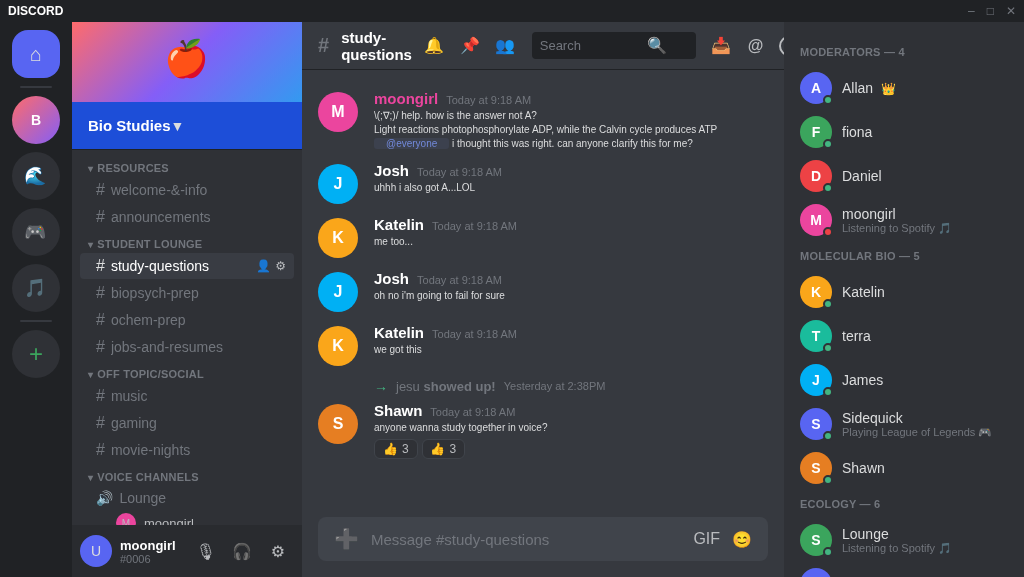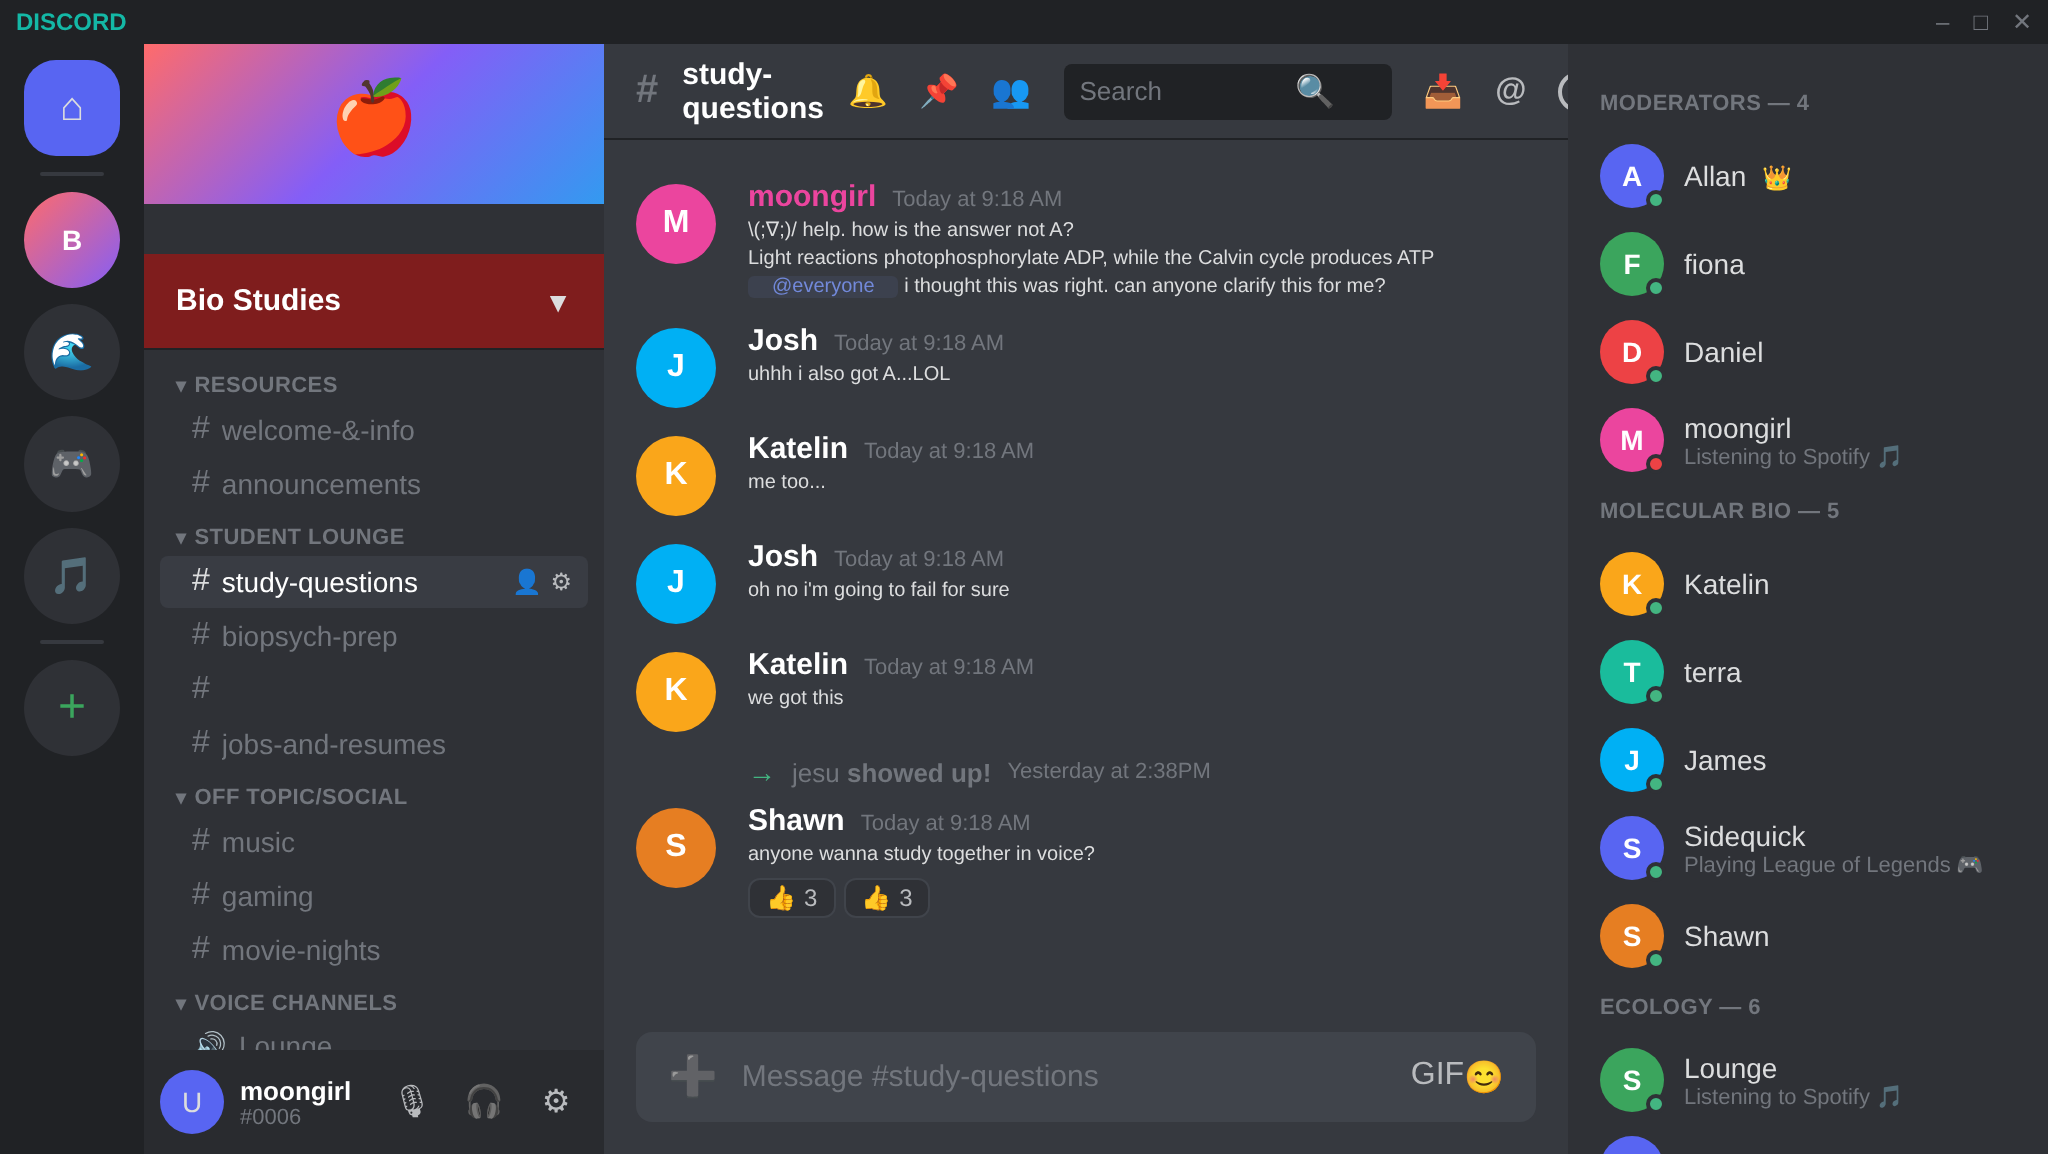--- a/index.html
+++ b/index.html
@@ -12,21 +12,21 @@
 
     
     .server-list { width: 72px; background: #202225; display: flex; flex-direction: column; align-items: center; padding: 8px 0; gap: 8px; flex-shrink: 0; overflow-y: auto; }
     .server-icon { width: 48px; height: 48px; border-radius: 50%; background: #36393f; display: flex; align-items: center; justify-content: center; cursor: pointer; font-size: 18px; color: #dcddde; transition: border-radius 0.2s; flex-shrink: 0; }
     .server-icon:hover, .server-icon.active { border-radius: 16px; }
     .server-icon.active { background: #5865f2; }
     .server-divider { width: 32px; height: 2px; background: #36393f; border-radius: 1px; }
 
     
     .channel-sidebar { width: 230px; background: #2f3136; display: flex; flex-direction: column; flex-shrink: 0; overflow: hidden; }
-    .server-header { background: #7f1d1d; padding: 0 16px; height: 48px; display: flex; align-items: center; justify-content: space-between; border-bottom: 1px solid #202225; cursor: pointer; flex-shrink: 0; margin-top: 25px; }
+    .server-header { background: #1d4ed8; padding: 0 16px; height: 48px; display: flex; align-items: center; justify-content: flex-start; border-bottom: 1px solid #202225; cursor: pointer; flex-shrink: 0; }
     .server-name { font-weight: 600; font-size: 15px; color: #fff; }
     .server-header-arrow { color: #dcddde; font-size: 14px; }
 
     .channels-list { flex: 1; overflow-y: auto; padding: 8px 0; }
     .channels-list::-webkit-scrollbar { width: 4px; }
     .channels-list::-webkit-scrollbar-thumb { background: #202225; border-radius: 2px; }
 
     .category { margin-bottom: 4px; }
     .category-header { display: flex; align-items: center; padding: 4px 8px 2px 16px; cursor: pointer; color: #72767d; font-size: 11px; font-weight: 700; text-transform: uppercase; letter-spacing: 0.02em; }
     .category-arrow { margin-right: 4px; font-size: 10px; }
@@ -76,21 +76,21 @@
     .system-icon { color: #43b581; margin-right: 8px; font-size: 14px; }
 
     .reactions { display: flex; gap: 4px; margin-top: 4px; }
     .reaction { background: #2f3136; border: 1px solid #40444b; border-radius: 6px; padding: 2px 8px; font-size: 12px; cursor: pointer; display: flex; align-items: center; gap: 4px; color: #b9bbbe; }
 
     .input-area { padding: 0 16px 16px; flex-shrink: 0; }
     .message-input { background: #40444b; border-radius: 8px; display: flex; align-items: center; padding: 10px 16px; gap: 12px; }
     .input-plus { color: #b9bbbe; cursor: pointer; font-size: 20px; }
     .input-field { flex: 1; background: none; border: none; outline: none; color: #dcddde; font-size: 15px; }
     .input-field::placeholder { color: #72767d; }
-    .input-actions { display: flex; gap: 0; color: #b9bbbe; cursor: pointer; font-size: 16px; }
+    .input-actions { display: flex; gap: 12px; color: #b9bbbe; cursor: pointer; font-size: 16px; }
 
     
     .members-list { width: 240px; background: #2f3136; flex-shrink: 0; overflow-y: auto; padding: 16px 8px; }
     .members-list::-webkit-scrollbar { width: 4px; }
     .members-list::-webkit-scrollbar-thumb { background: #202225; border-radius: 2px; }
     .member-category { font-size: 11px; font-weight: 700; text-transform: uppercase; color: #72767d; letter-spacing: 0.02em; margin-bottom: 8px; margin-top: 8px; padding: 0 8px; }
     .member-item { display: flex; align-items: center; padding: 6px 8px; border-radius: 4px; cursor: pointer; }
     .member-avatar { width: 32px; height: 32px; border-radius: 50%; flex-shrink: 0; margin-right: 10px; display: flex; align-items: center; justify-content: center; font-size: 14px; font-weight: 700; color: #fff; position: relative; }
     .member-info { flex: 1; min-width: 0; }
     .member-name { font-size: 14px; color: #dcddde; font-weight: 500; overflow: hidden; text-overflow: ellipsis; white-space: nowrap; }
@@ -106,21 +106,21 @@
     .av-yellow { background: #faa61a; }
     .av-blue { background: #00b0f4; }
     .av-pink { background: #eb459e; }
     .av-teal { background: #1abc9c; }
     .av-orange { background: #e67e22; }
   </style>
 </head>
 <body>
 
 <div class="titlebar">
-  <span style="font-weight:700; font-size:12px; color:#14b8a6; margin-right:12px;">DISCORD</span>
+  <span style="font-weight:700; font-size:12px; color:#ffffff; margin-right:12px;">DISCORD</span>
   <span style="flex:1"></span>
   <span style="margin-right:12px; cursor:pointer;">–</span>
   <span style="margin-right:12px; cursor:pointer;">□</span>
   <span style="cursor:pointer;">✕</span>
 </div>
 
 <div class="app-body">
 
   <div class="server-list">
     <div class="server-icon active" style="background:#5865f2; font-size:20px;">⌂</div>
@@ -172,20 +172,21 @@
             <span>👤</span>
             <span>⚙</span>
           </div>
         </div>
         <div class="channel-item">
           <span class="channel-hash">#</span>
           <span class="channel-name">biopsych-prep</span>
         </div>
         <div class="channel-item">
           <span class="channel-hash">#</span>
+          <span class="channel-name">ochem-prep</span>
         </div>
         <div class="channel-item">
           <span class="channel-hash">#</span>
           <span class="channel-name">jobs-and-resumes</span>
         </div>
       </div>
 
       <div class="category">
         <div class="category-header">
           <span class="category-arrow">▾</span>

